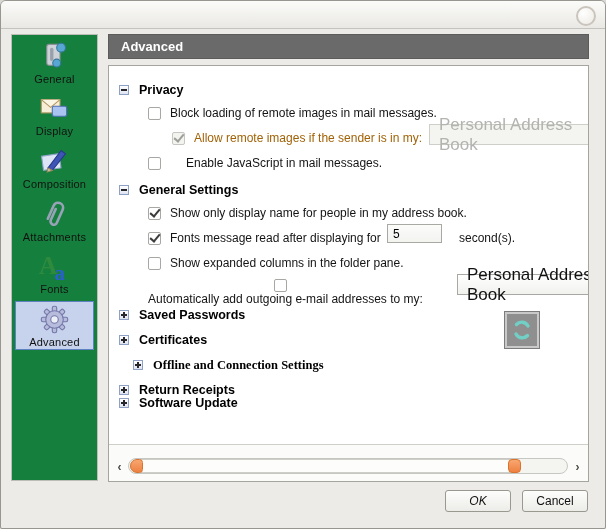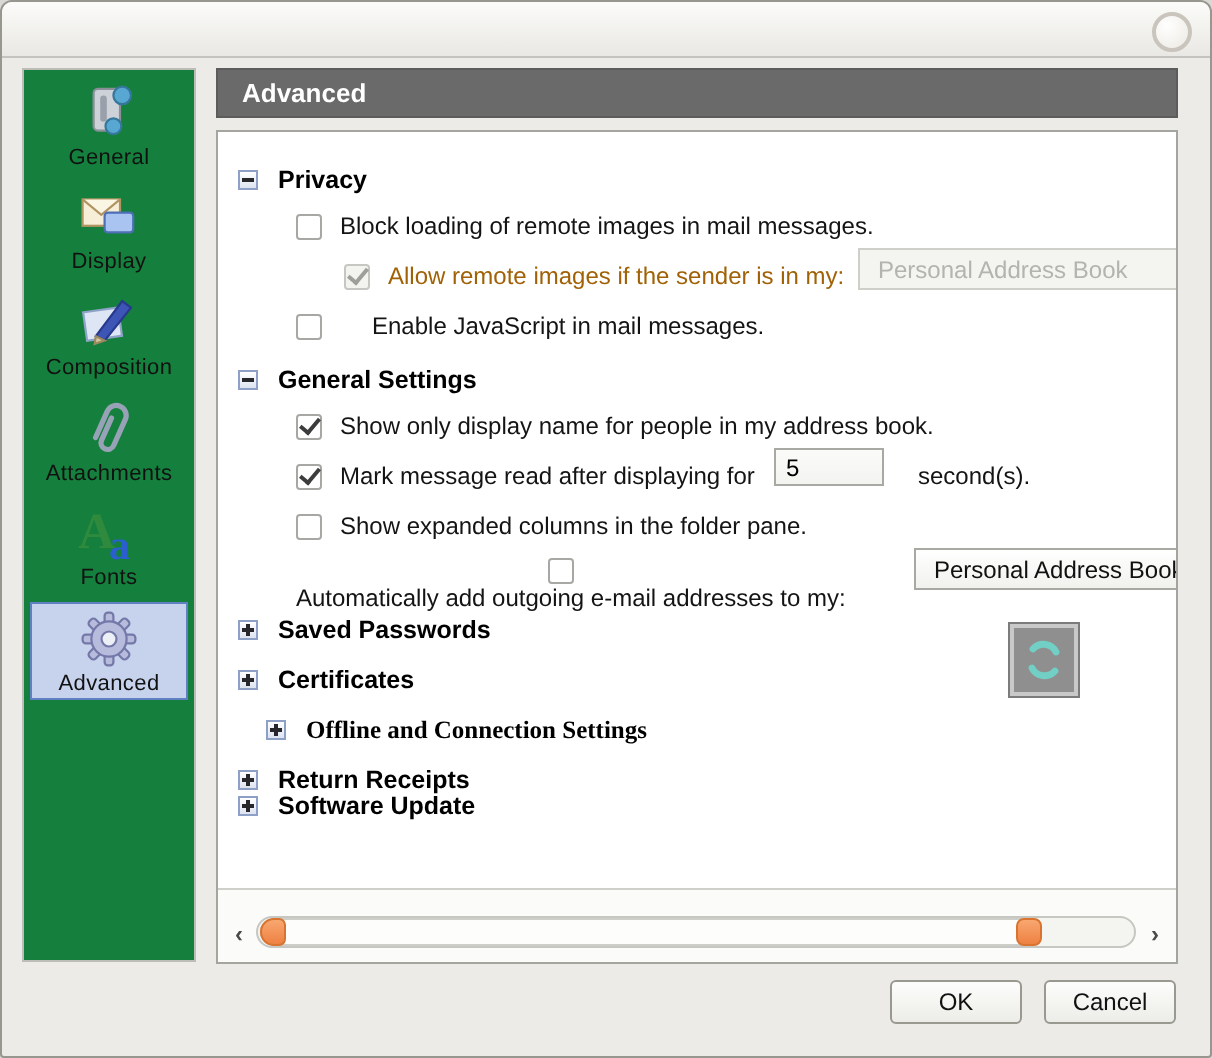--- a/index.html
+++ b/index.html
@@ -33,21 +33,21 @@
        background:linear-gradient(#FFFFFF,#DDE3F1);margin-right:10px;flex:0 0 auto;}
   .exp::before{content:'';position:absolute;left:1px;right:1px;top:3px;height:2px;background:#26262B;}
   .exp.plus::after{content:'';position:absolute;top:1px;bottom:1px;left:3px;width:2px;background:#26262B;}
   .cb{width:13px;height:13px;border:1px solid #A7A7A3;border-radius:2px;background:#FFFFFF;
       position:relative;margin-right:9px;flex:0 0 auto;box-sizing:border-box;}
   .cb.checked::after{content:'';position:absolute;left:1px;top:1px;width:8px;height:4px;
       border-left:2.5px solid #3C3C3C;border-bottom:2.5px solid #3C3C3C;transform:rotate(-50deg);}
   .cb.dis{background:#F3F3F0;border-color:#C6C6C2;}
   .cb.dis.checked::after{border-color:#9E9E9A;}
   .dd{height:21px;border:1px solid #A9A9A4;background:linear-gradient(#FFFFFF,#F1F1EE);
-      display:flex;align-items:center;padding:0 9px;font-size:12px;color:#111;box-sizing:border-box;
+      display:flex;align-items:center;padding:0 9px;font-size:17px;color:#111;box-sizing:border-box;
       position:absolute;width:178px;}
   .dd .dm{position:absolute;right:0;top:0;bottom:0;width:17px;border-left:1px solid #C2C2BD;
       background:linear-gradient(#F6F6F4,#E4E4E0);}
   .dd.disabled{color:#B3B3AF;background:#F4F4F1;border-color:#CFCFCA;}
   .txt-in{position:absolute;width:55px;height:19px;border:1px solid #A9A9A4;font-size:12px;
       padding:0 0 0 5px;font-family:"Liberation Sans",sans-serif;background:linear-gradient(#FBFBFA,#F3F3F0);box-sizing:border-box;}
   .sync-btn{position:absolute;left:396px;top:246px;width:34px;height:36px;background:#8F8F8F;
       border:2px solid #C9C9C9;outline:1px solid #7C7C7C;box-sizing:border-box;
       display:flex;align-items:center;justify-content:center;}
   
@@ -60,21 +60,21 @@
   .sb-thumb{position:absolute;left:1px;top:0px;width:391px;height:14px;border-radius:8px;
       background:#FDFDFC;border:1px solid #CECEC9;box-sizing:border-box;}
   .sb-grip{position:absolute;top:-1px;width:13px;height:14px;
       background:linear-gradient(#F8A771,#EE8142);border:1px solid #D8742F;box-sizing:border-box;}
   .sb-grip.left{left:-1px;border-radius:8px 4px 4px 8px;}
   .sb-grip.right{left:377px;border-radius:4px;}
   
   .btn{position:absolute;top:489px;width:64px;height:20px;border:1px solid #99998F;border-radius:3px;
       background:linear-gradient(#FDFDFC,#ECECE8);font-size:12px;color:#111;
       font-family:"Liberation Sans",sans-serif;display:flex;align-items:center;justify-content:center;}
-  .btn-ok{left:444px;}
+  .btn-ok{left:444px;font-style:italic;}
   .btn-cancel{left:521px;}
 </style>
 </head>
 <body>
 
 <div class="dialog">
 
   <div class="titlebar">
     <div class="close-btn"></div>
   </div>
@@ -179,21 +179,21 @@
     <div class="row" style="left:10px;top:115px;">
       <span class="exp"></span>
       <span class="sec-title">General Settings</span>
     </div>
     <div class="row" style="left:39px;top:138px;">
       <span class="cb checked"></span>
       <span class="lbl-txt">Show only display name for people in my address book.</span>
     </div>
     <div class="row" style="left:39px;top:163px;">
       <span class="cb checked"></span>
-      <span class="lbl-txt">Mark message read after displaying for</span>
+      <span class="lbl-txt">Fonts message read after displaying for</span>
     </div>
     <input class="txt-in" style="left: 278px; top: 158px;" value="5">
     <div class="row" style="left:350px;top:163px;">
       <span class="lbl-txt">second(s).</span>
     </div>
     <div class="row" style="left:39px;top:188px;">
       <span class="cb"></span>
       <span class="lbl-txt">Show expanded columns in the folder pane.</span>
     </div>
     <div class="row" style="left:39px;top:213px;flex-direction:column;">

